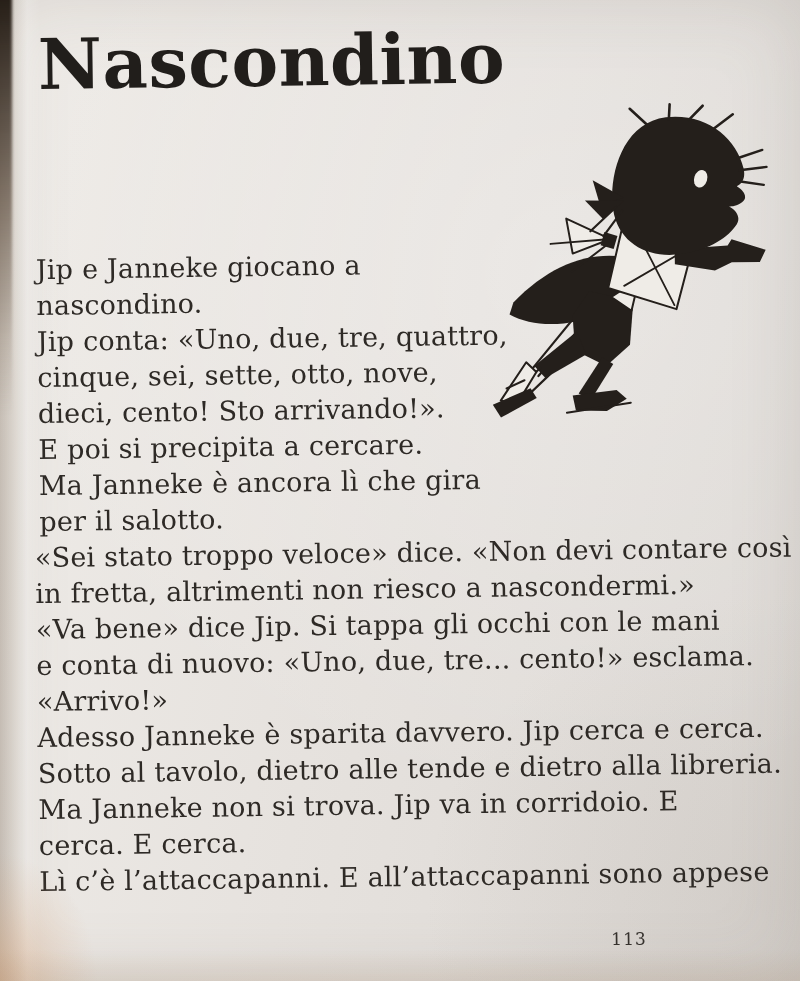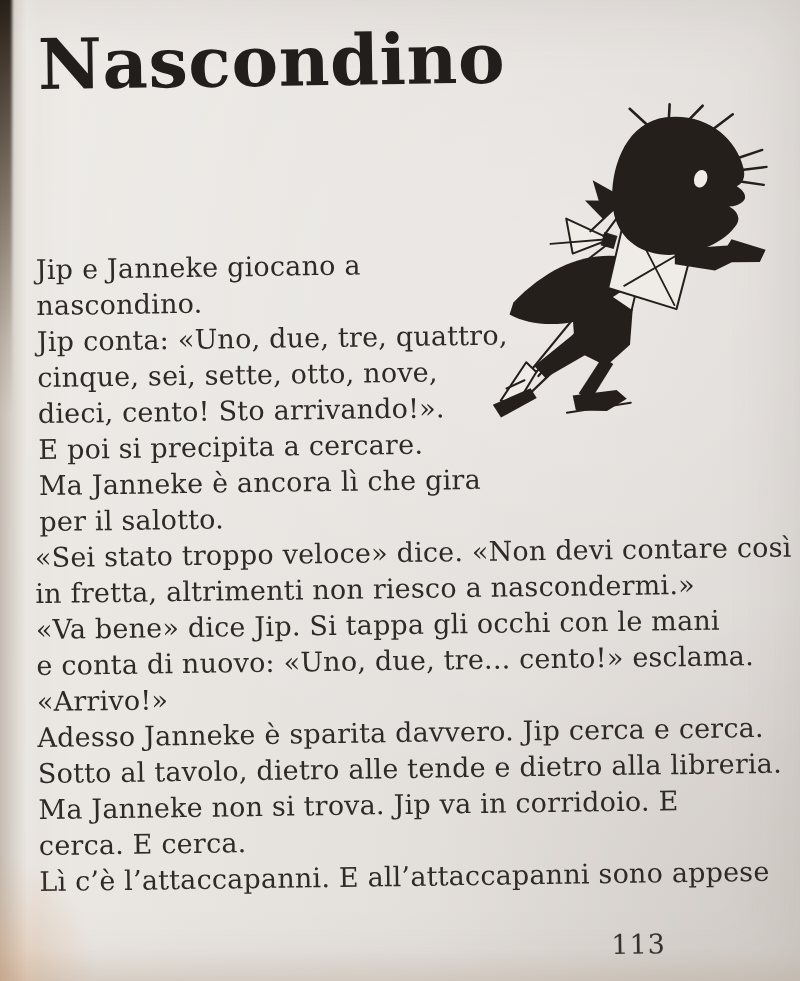--- a/index.html
+++ b/index.html
@@ -43,21 +43,21 @@
     line-height: 36px;
     height: 36px;
     white-space: nowrap;
     letter-spacing: 0.2px;
   }
   .line.indent { margin-left: 5px; }
   .pagenum {
     position: absolute;
     left: 605px;
     top: 932px;
-    font-size: 27px;
+    font-size: 17px;
     color: #35312d;
     letter-spacing: 1px;
   }
   .illus {
     position: absolute;
     left: 478px;
     top: 106px;
     width: 322px;
     height: 335px;
   }

